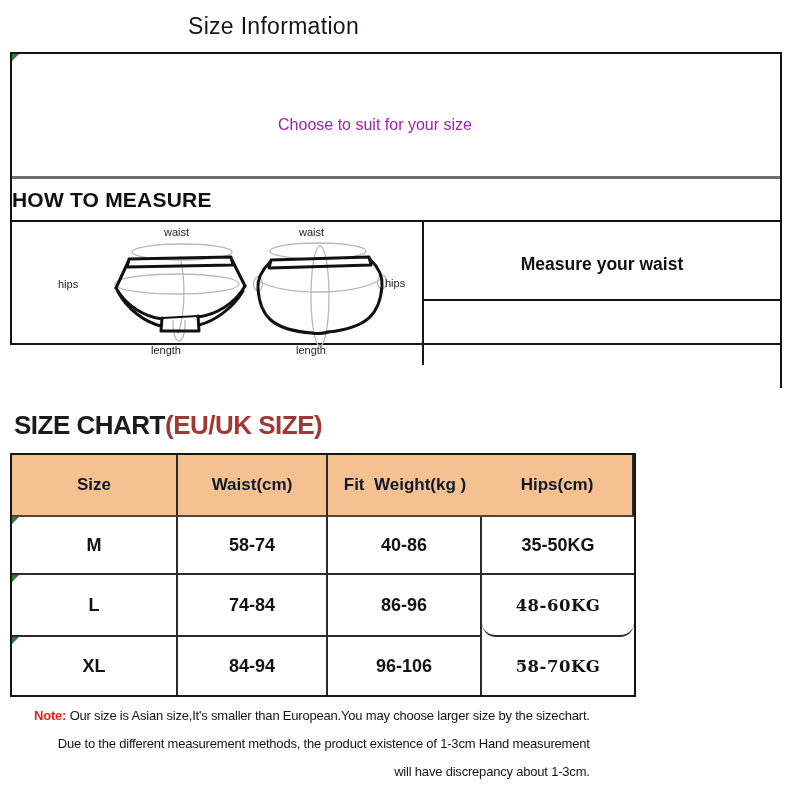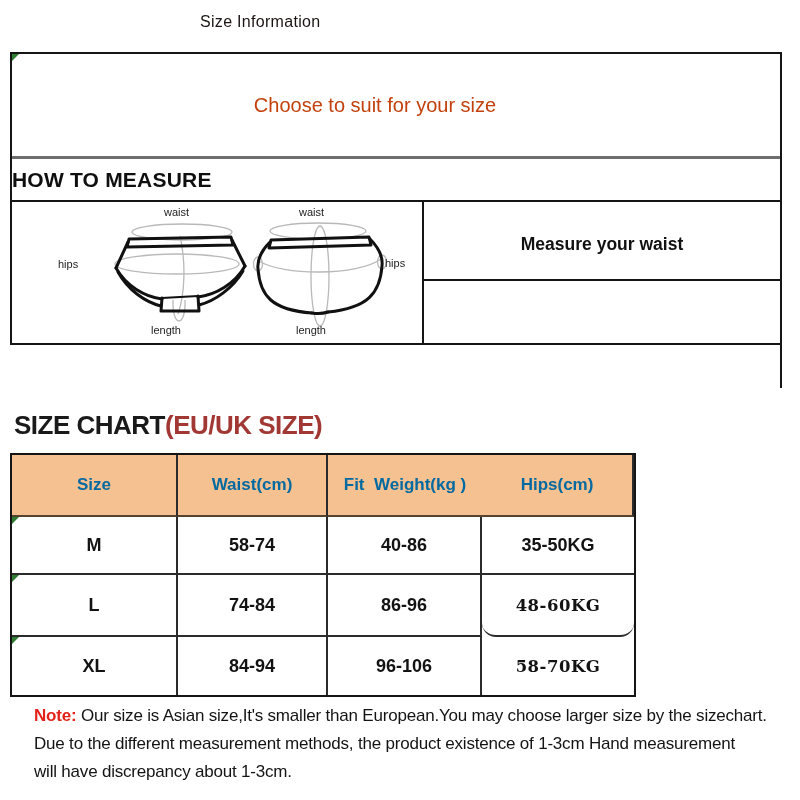--- a/index.html
+++ b/index.html
@@ -1,49 +1,49 @@
 <!DOCTYPE html>
 <html><head>
 <meta charset="utf-8">
 <style>
   html,body{margin:0;padding:0;}
   body{
     width:800px;height:800px;position:relative;background:#ffffff;
     font-family:"Liberation Sans",sans-serif;color:#141414;overflow:hidden;
   }
   
-  .page-title{position:absolute;left:200px;top:13px;font-size:16px;color:#1c1414;letter-spacing:.3px;}
+  .page-title{position:absolute;left:188px;top:13px;font-size:23px;color:#1c1414;letter-spacing:.3px;}
   
   .topbox{position:absolute;left:10px;top:52px;width:772px;height:293px;border:2px solid #151515;box-sizing:border-box;background:#fff;}
-  .row-choose{height:102px;display:flex;align-items:center;justify-content:center;font-size:20px;color:#c2410c;padding-right:42px;border-bottom:3px solid #6e6e6e;}
+  .row-choose{height:102px;display:flex;align-items:center;justify-content:center;font-size:16px;color:#a21caf;padding-right:42px;border-bottom:3px solid #6e6e6e;margin-top:20px;}
   .row-how{height:41px;display:flex;align-items:center;font-size:21px;font-weight:bold;color:#0f0f0f;border-bottom:2px solid #151515;letter-spacing:.2px;}
   .row-diagram{display:flex;height:143px;}
   .diagram-area{width:410px;position:relative;}
   .diagram-area svg{position:absolute;left:0;top:0;}
   .measure-col{flex:1;border-left:2px solid #151515;display:flex;flex-direction:column;}
   .measure-cell{display:flex;align-items:center;justify-content:center;font-weight:bold;font-size:17.5px;color:#111;margin-top:7px;}
   .measure-cell.waist{height:70px;border-bottom:2px solid #151515;}
   .measure-cell.hip{flex:1;}
   .ext-line{position:absolute;left:780px;top:345px;width:2px;height:43px;background:#151515;}
   
   .chart-heading{position:absolute;left:14px;top:410px;font-size:26px;font-weight:bold;letter-spacing:-.5px;white-space:nowrap;}
   .chart-heading .black{color:#1a1a1a;}
   .chart-heading .red{color:#a23834;}
   
   .size-table{position:absolute;left:10px;top:453px;display:grid;grid-template-columns:166px 150px 154px 152px;grid-template-rows:62px 58px 62px 58px;border:2px solid #151515;background:#fff;}
   .cell{display:flex;align-items:center;justify-content:center;border-right:2px solid #2b2b2b;border-bottom:2px solid #2b2b2b;box-sizing:border-box;white-space:pre;}
   .cell.last-col{border-right:none;}
   .cell.last-row{border-bottom:none;}
-  .th{background:#f5c190;font-weight:bold;font-size:17px;color:#0369a1;border-bottom-color:#55432f;}
+  .th{background:#f5c190;font-weight:bold;font-size:17px;color:#0f172a;border-bottom-color:#55432f;}
   .td{font-weight:bold;font-size:18px;color:#131313;}
   .alt-weight{font-family:"DejaVu Serif",serif;font-size:16.5px;letter-spacing:.5px;border-radius:14px;}
   
   .flag{position:absolute;width:0;height:0;border-top:7px solid #2f7d32;border-right:7px solid transparent;}
   
-  .note{position:absolute;left:34px;top:702px;font-size:17px;line-height:28px;color:#141414;letter-spacing:-.2px;white-space:nowrap;}
+  .note{position:absolute;left:34px;top:702px;font-size:13px;line-height:28px;color:#141414;letter-spacing:-.2px;white-space:nowrap;text-align:right;}
   .note .red{color:#e32219;font-weight:bold;}
   svg text{font-family:"Liberation Sans",sans-serif;font-size:11px;fill:#222;}
 </style>
 </head>
 <body>
 
 <div class="page-title">Size Information</div>
 
 <div class="topbox">
   <div class="row-choose">

